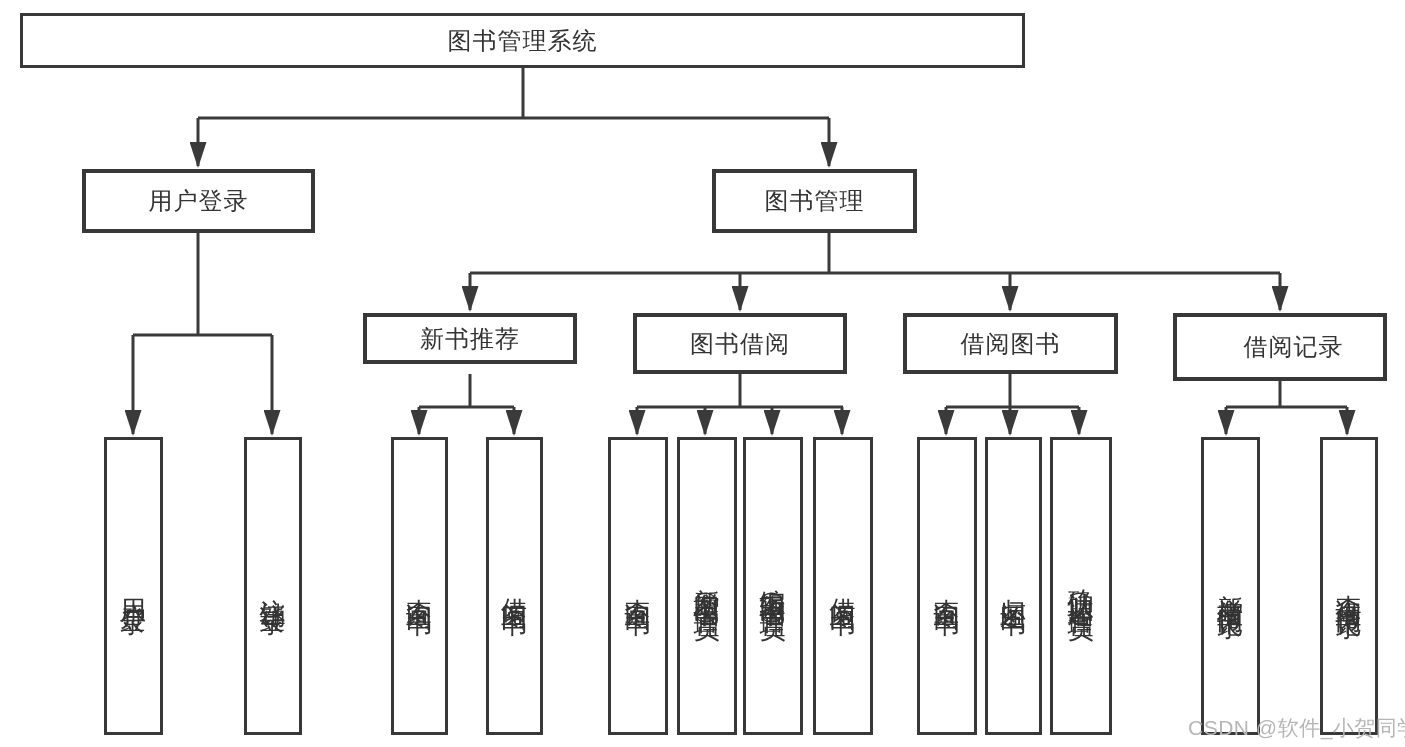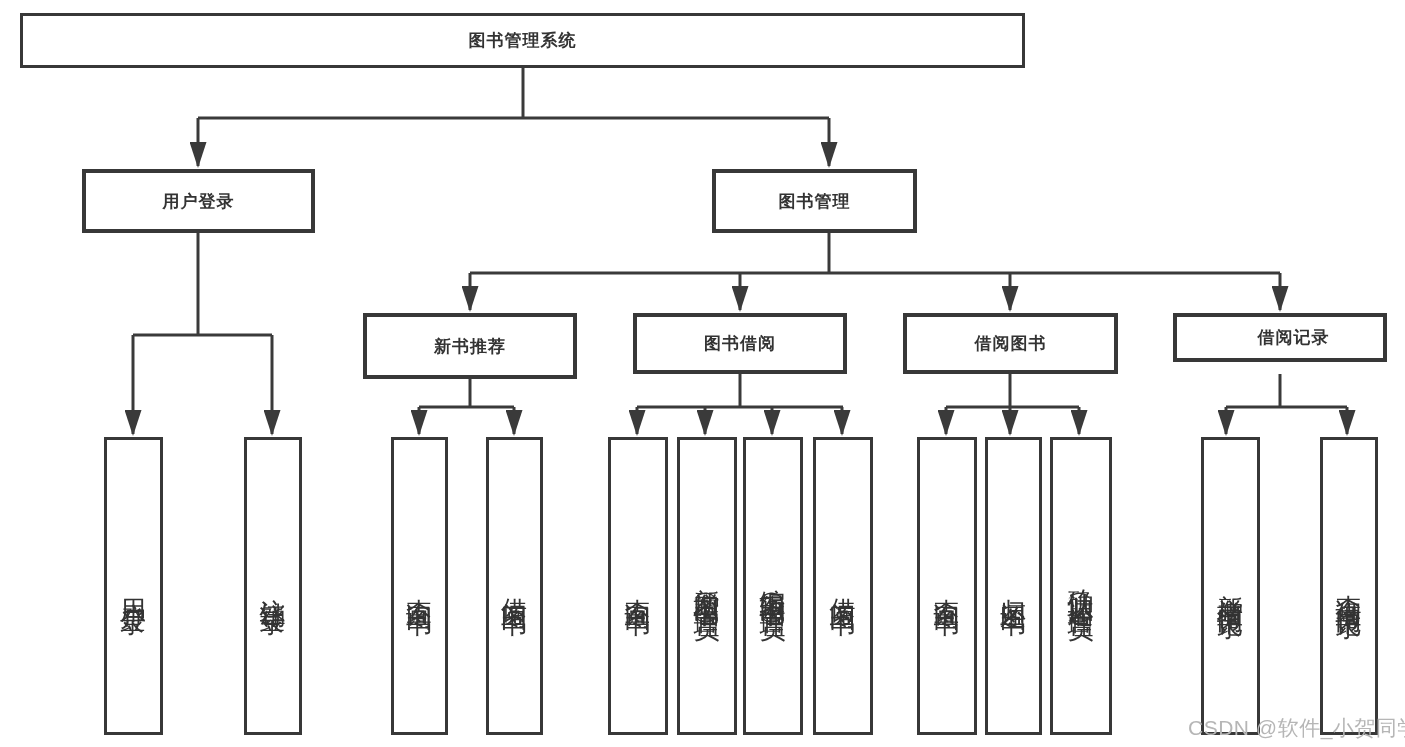--- a/index.html
+++ b/index.html
@@ -21,24 +21,23 @@
     box-sizing: border-box;
     background: #ffffff;
     border: 3px solid #383838;
     display: flex;
     align-items: center;
     justify-content: center;
     color: #333333;
   }
   .box.lvl2, .box.lvl3 { border-width: 4px; }
   .hlabel {
-    font-size: 17px;
+    font-size: 24px;
     letter-spacing: 1px;
     white-space: nowrap;
-    font-weight: bold;
   }
   .vlabel {
     writing-mode: vertical-rl;
     text-orientation: mixed;
     font-size: 26px;
     letter-spacing: 4px;
     line-height: 1;
   }
   .watermark {
     position: absolute;
@@ -104,30 +103,30 @@
     <span class="hlabel">图书管理系统</span>
   </div>
 
   <div class="box lvl2" style="left:82px; top:169px; width:233px; height:64px;">
     <span class="hlabel">用户登录</span>
   </div>
   <div class="box lvl2" style="left:712px; top:169px; width:205px; height:64px;">
     <span class="hlabel">图书管理</span>
   </div>
 
-  <div class="box lvl3" style="left:363px; top:313px; width:214px; height:66px;">
+  <div class="box lvl3" style="left:363px; top:313px; width:214px; height:51px;">
     <span class="hlabel">新书推荐</span>
   </div>
   <div class="box lvl3" style="left:633px; top:313px; width:214px; height:61px;">
     <span class="hlabel">图书借阅</span>
   </div>
   <div class="box lvl3" style="left:903px; top:313px; width:215px; height:61px;">
     <span class="hlabel">借阅图书</span>
   </div>
-  <div class="box lvl3" style="left:1173px; top:313px; width:214px; height:49px;padding-left:27px;">
+  <div class="box lvl3" style="left:1173px; top:313px; width:214px; height:68px;padding-left:27px;">
     <span class="hlabel">借阅记录</span>
   </div>
 
   <div class="box leaf" style="left:104px; top:437px; width:59px; height:298px;">
     <span class="vlabel">用户登录</span>
   </div>
   <div class="box leaf" style="left:244px; top:437px; width:58px; height:298px;">
     <span class="vlabel">注销登录</span>
   </div>
 

